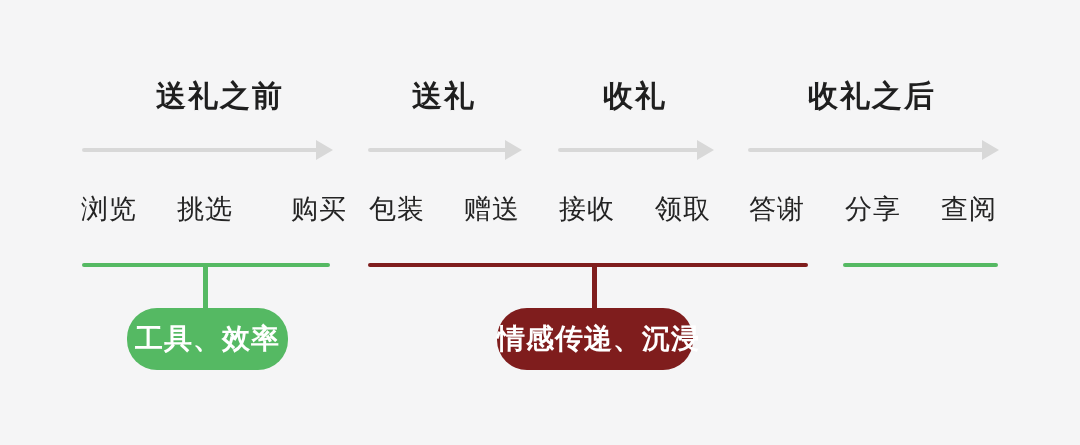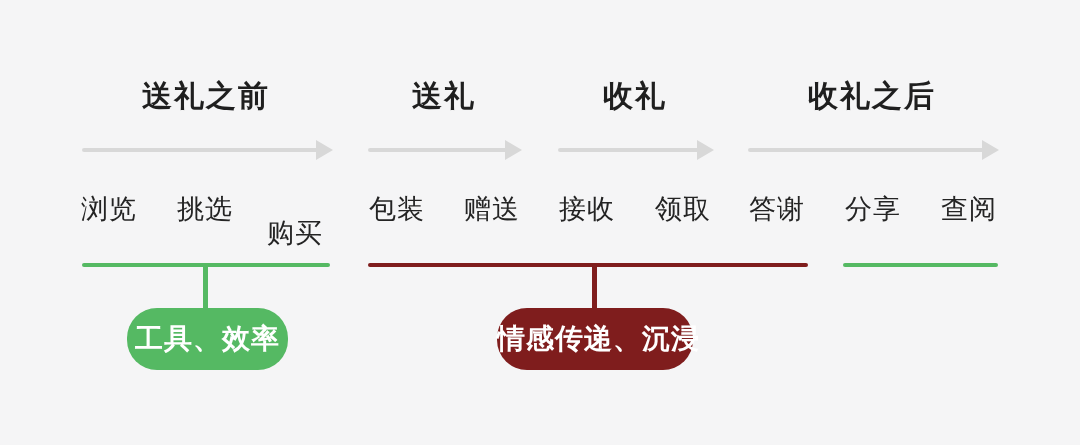--- a/index.html
+++ b/index.html
@@ -78,41 +78,41 @@
     white-space: nowrap;
   }
   .green { background: #55b963; }
   .red   { background: #7f1d1d; }
 </style>
 </head>
 <body>
 
 <div class="canvas">
 
-  <div class="phase-title" style="left:106px; width:200px;text-align:center;">送礼之前</div>
+  <div class="phase-title" style="left:120px; width:200px;text-align:center;">送礼之前</div>
   <div class="phase-title" style="left:535px; width:200px;">收礼</div>
   <div class="phase-title" style="left:344px; width:200px;">送礼</div>
   <div class="phase-title" style="left:772px; width:200px;">收礼之后</div>
 
   <div class="phase-arrow" style="left:82px; width:236px;">
     <span class="arrow-head"></span>
   </div>
   <div class="phase-arrow" style="left:368px; width:139px;">
     <span class="arrow-head"></span>
   </div>
   <div class="phase-arrow" style="left:558px; width:141px;">
     <span class="arrow-head"></span>
   </div>
   <div class="phase-arrow" style="left:748px; width:236px;">
     <span class="arrow-head"></span>
   </div>
 
   <div class="step" style="left:80px;  width:58px;">浏览</div>
   <div class="step" style="left:176px; width:58px;">挑选</div>
-  <div class="step" style="left:266px; width:58px;margin-top:24px;">购买</div>
+  <div class="step" style="left:290px; width:58px;">购买</div>
 
   <div class="step" style="left:368px; width:58px;">包装</div>
   <div class="step" style="left:463px; width:58px;">赠送</div>
 
   <div class="step" style="left:558px; width:58px;">接收</div>
   <div class="step" style="left:654px; width:58px;">领取</div>
 
   <div class="step" style="left:748px; width:58px;">答谢</div>
   <div class="step" style="left:844px; width:58px;text-align:center;">分享</div>
   <div class="step" style="left:940px; width:58px;">查阅</div>

